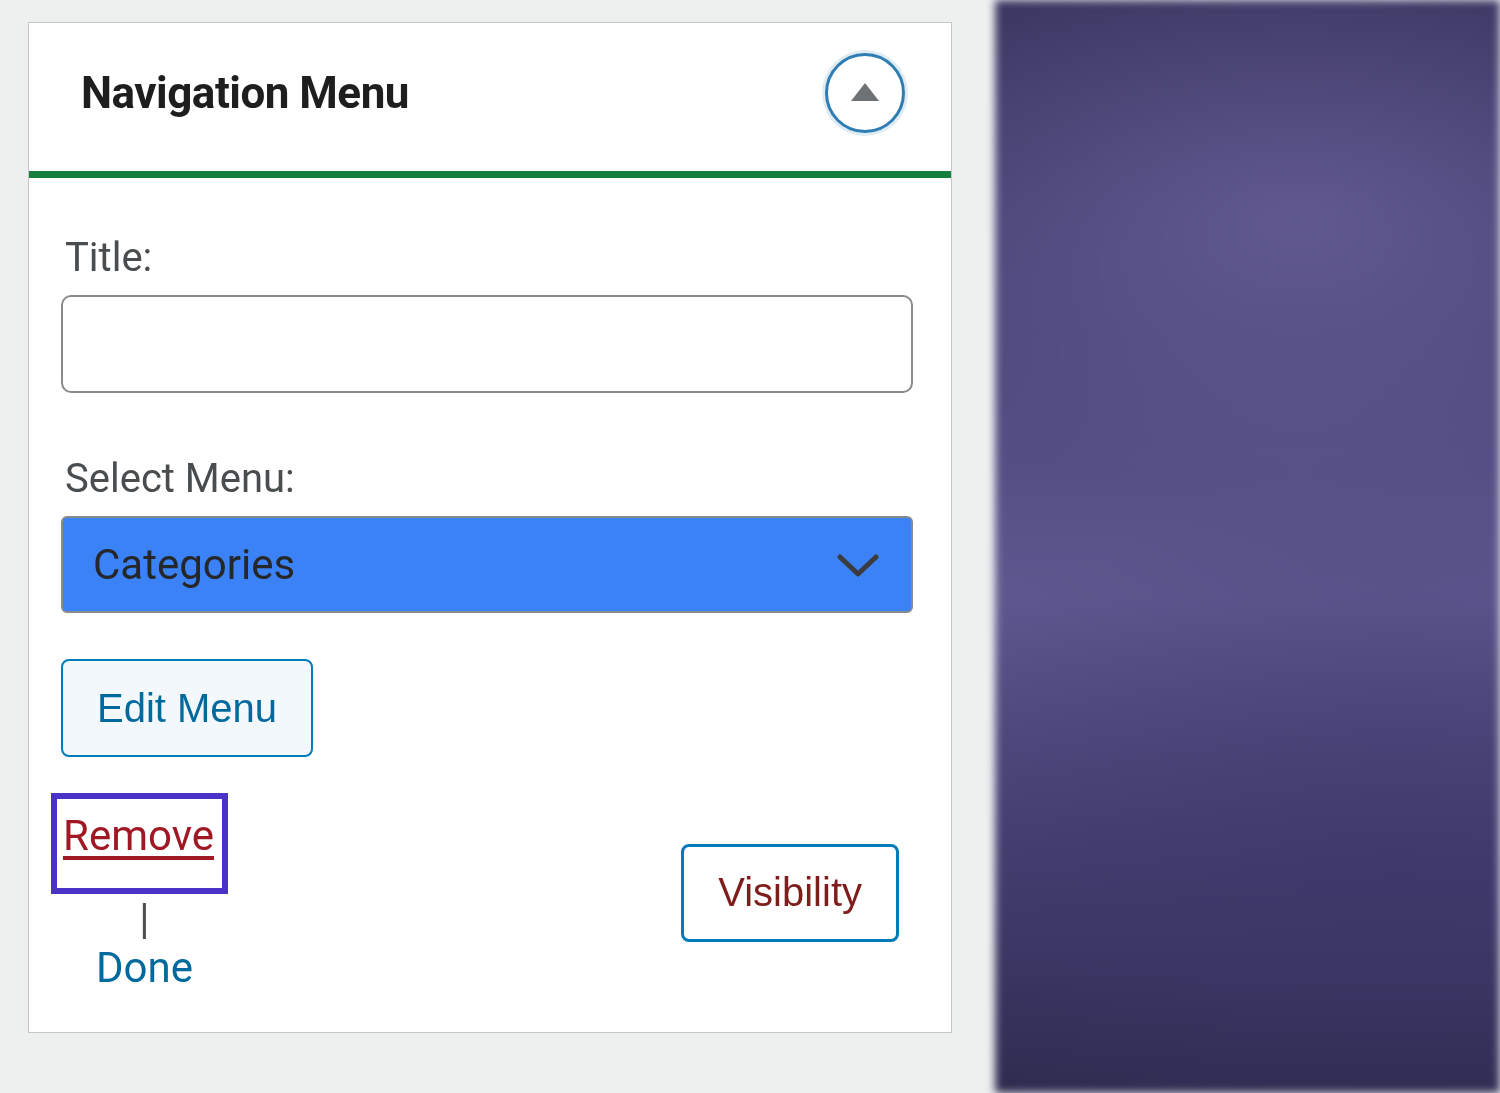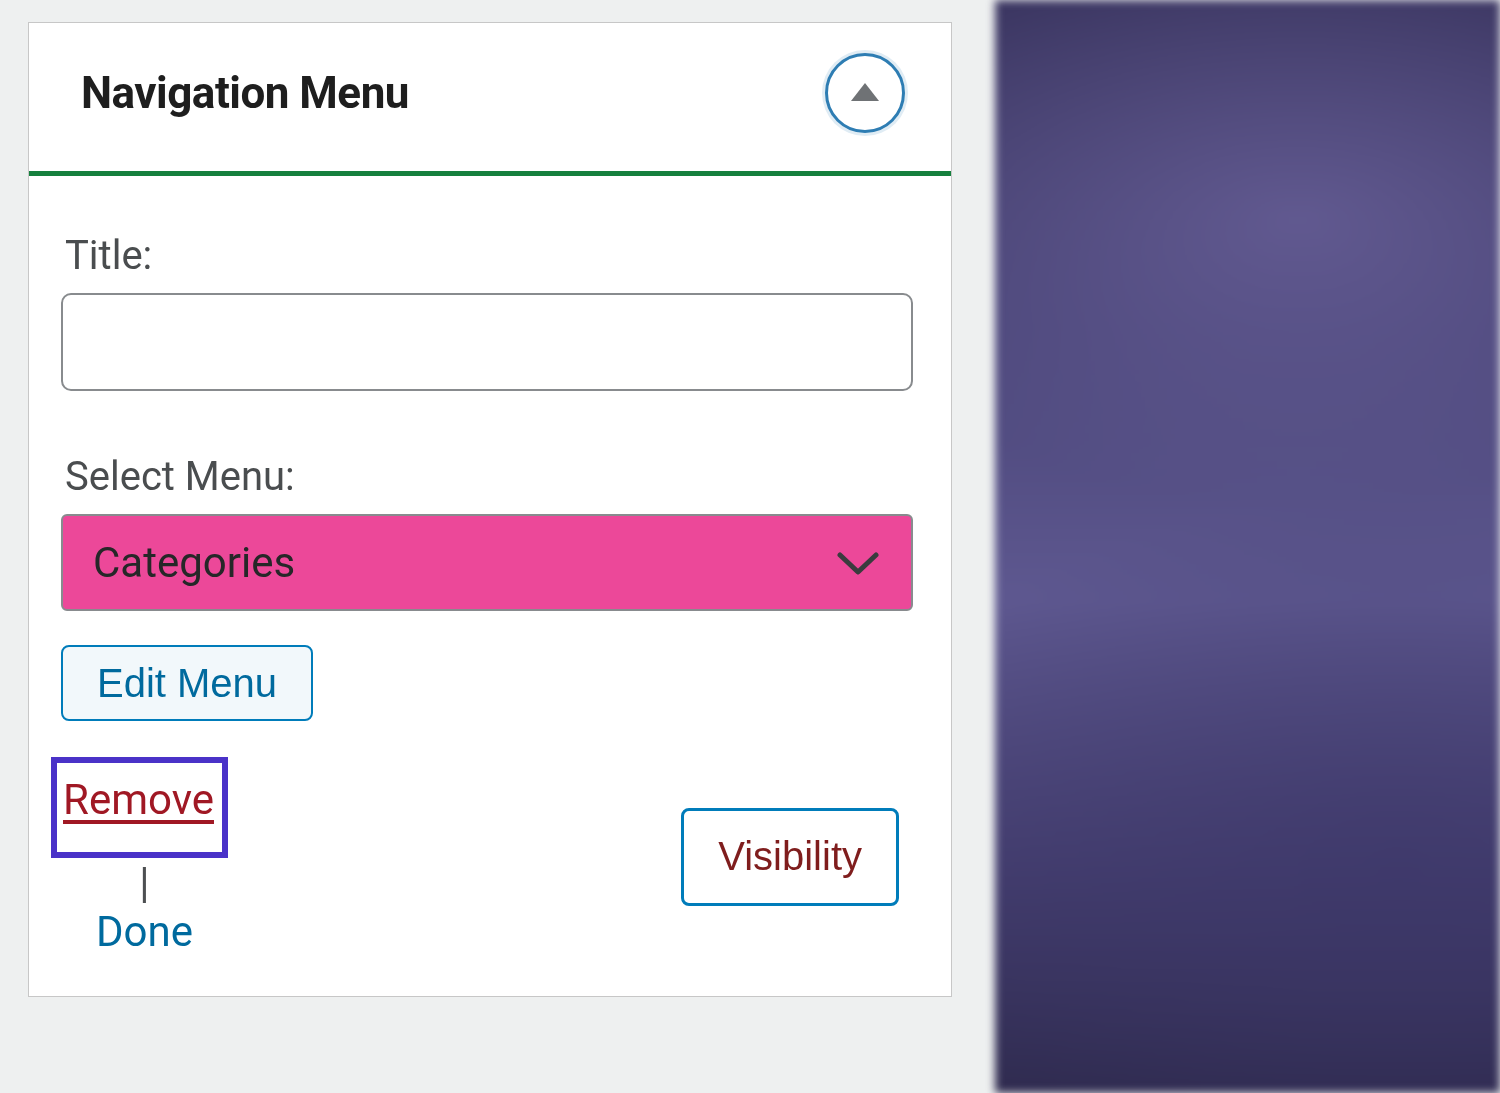--- a/index.html
+++ b/index.html
@@ -35,21 +35,21 @@
     border: 1px solid #c7c7c7;
     display: flex;
     flex-direction: column;
   }
 
   .widget-header {
     display: flex;
     align-items: center;
     justify-content: space-between;
     padding: 30px 40px 38px 52px;
-    border-bottom: 5px solid #15803d;
+    border-bottom: 7px solid #15803d;
   }
 
   .widget-title {
     font-size: 44px;
     font-weight: 700;
     color: #1e1e1e;
     letter-spacing: -0.5px;
   }
 
   .toggle-btn {
@@ -96,44 +96,44 @@
   .select-wrap {
     position: relative;
     width: 852px;
     height: 97px;
   }
   .select-field {
     width: 100%;
     height: 100%;
     border: 2px solid #888b8e;
     border-radius: 6px;
-    background: #ec4899;
+    background: #3b82f6;
     font-size: 42px;
     color: #262728;
     padding: 0 70px 0 30px;
     -webkit-appearance: none;
     appearance: none;
     cursor: pointer;
     line-height: 93px;
   }
   .select-caret {
     position: absolute;
     right: 34px;
     top: 50%;
     transform: translateY(-50%);
     pointer-events: none;
   }
   .select-caret svg { width: 42px; height: 26px; display:block; }
 
   .edit-menu-btn {
-    margin-top: 34px;
+    margin-top: 46px;
     display: inline-flex;
     align-items: center;
     justify-content: content;
-    height: 76px;
+    height: 98px;
     padding: 0 34px;
     border: 2px solid #007cba;
     border-radius: 8px;
     background: #f2f8fb;
     color: #006a9e;
     font-size: 40px;
     cursor: pointer;
     font-weight: 400;
   }
 

